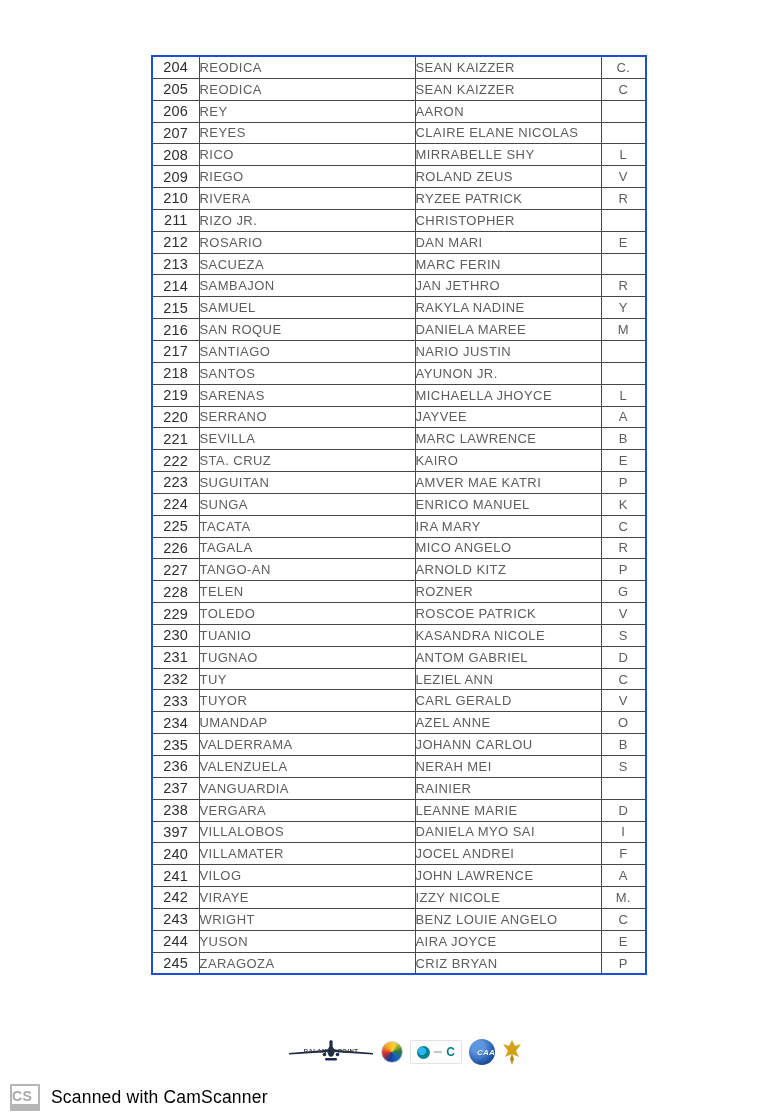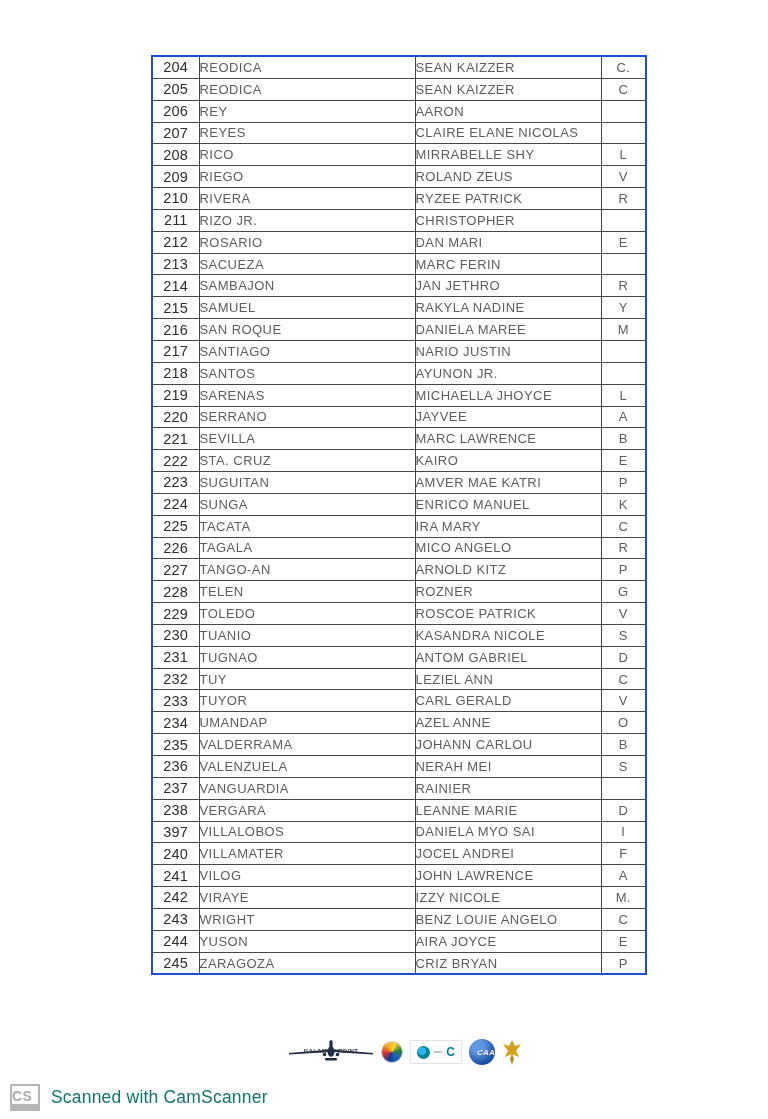--- a/index.html
+++ b/index.html
@@ -131,21 +131,21 @@
     margin-top:-4px;
   }
   .cs-badge .cs-base{
     position:absolute;
     left:-2px;right:-2px;bottom:-2px;
     height:7px;
     background:#b6b6b6;
     border-radius:0 0 4px 4px;
   }
   .scan-label{
-    color:#0f766e;
+    color:#000000;
     font-size:17.5px;
     letter-spacing:0.2px;
   }
 </style>
 </head>
 <body>
 
 <div class="sheet">
 
   <div class="roster-wrap">

